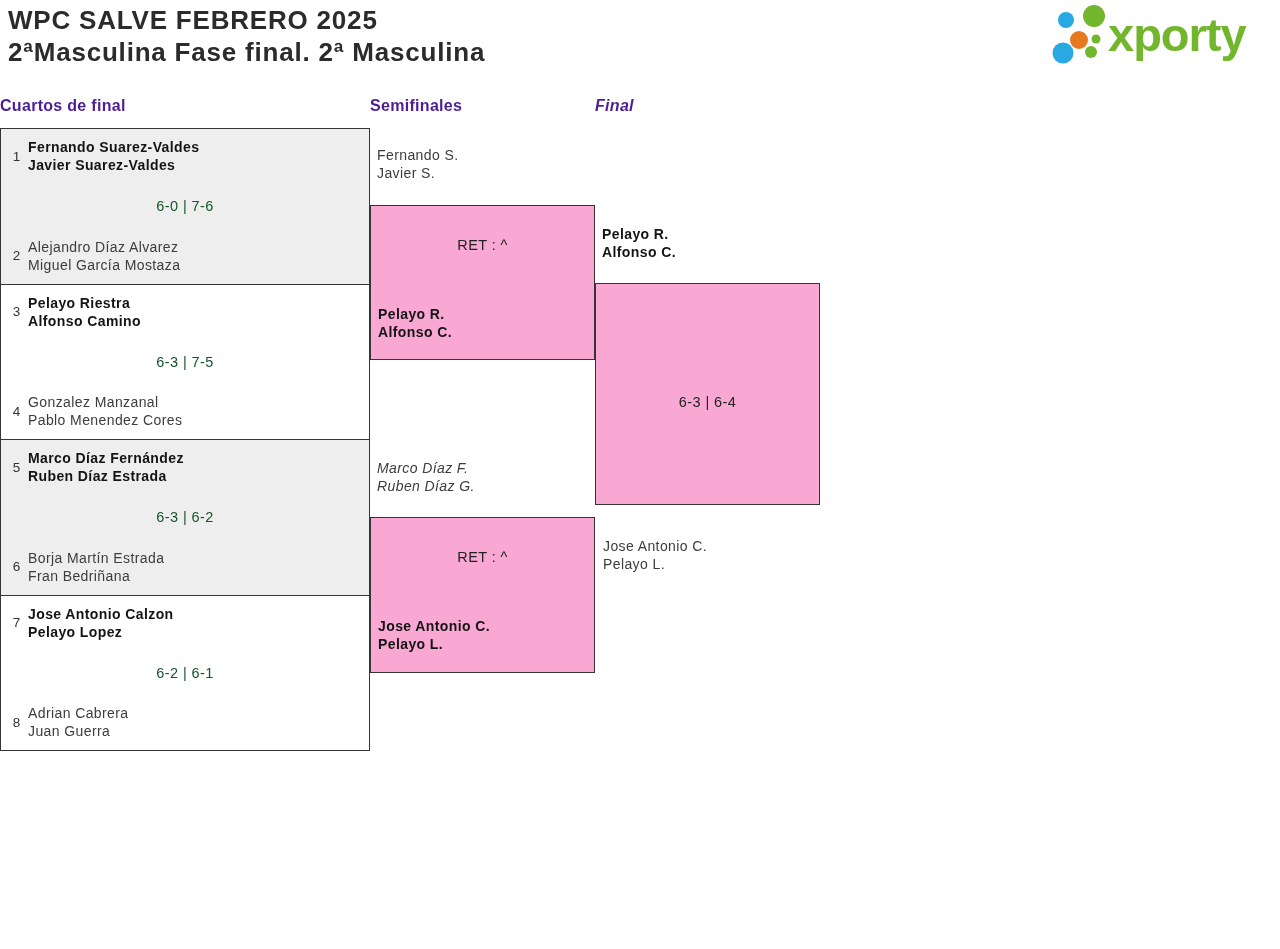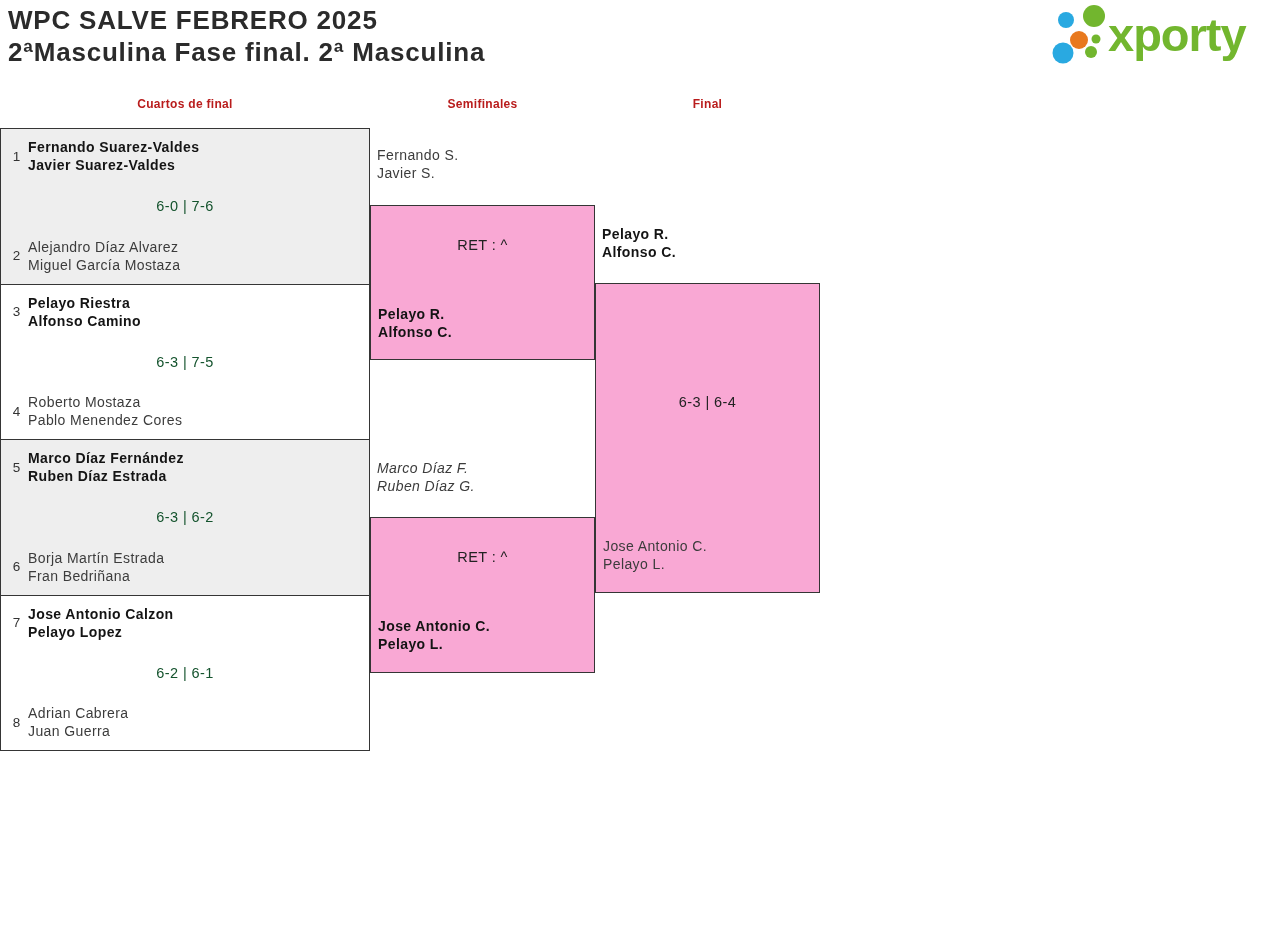--- a/index.html
+++ b/index.html
@@ -16,26 +16,26 @@
   
   .title-block { position: absolute; left: 8px; top: 4px; white-space: nowrap; }
   .title-line {
     font-size: 26px; font-weight: 700; color: #2b2b2b;
     line-height: 32px; letter-spacing: 0.8px;
   }
   .logo { position: absolute; left: 1042px; top: 2px; width: 234px; height: 68px; }
 
   
   .round-header {
-    position: absolute; top: 97px; font-size: 12px; font-weight: 700;
-    color: #b91c1c; text-align: center; letter-spacing: 0.3px;
+    position: absolute; top: 97px; font-size: 16px; font-weight: 700;
+    color: #4c1d95; letter-spacing: 0.3px;
   }
   .hdr-qf { left: 0; width: 370px; }
   .hdr-sf { left: 370px; width: 225px; }
-  .hdr-f  { left: 595px; width: 225px; }
+  .hdr-f  { left: 595px; width: 225px; font-style: italic; }
 
   
   .qf-box {
     position: absolute; left: 0; top: 128px; width: 370px; height: 623px;
     border: 1px solid #353535; display: flex; flex-direction: column;
     background: #ffffff;
   }
   .qf-match {
     flex: 1 1 0; position: relative;
     padding: 9px 8px 10px;
@@ -61,21 +61,21 @@
   
   .slot { position: absolute; }
   .sf-slot-a1 { left: 377px; top: 146px; }
   .sf-slot-a2 { left: 377px; top: 459px; font-style: italic; }
   .f-slot-a   { left: 602px; top: 225px; }
 
   
   .match-box { position: absolute; border: 1px solid #353535; background: #f9a8d4; }
   .sf1-box { left: 370px; top: 205px; width: 225px; height: 155px; }
   .sf2-box { left: 370px; top: 517px; width: 225px; height: 156px; }
-  .f-box   { left: 595px; top: 283px; width: 225px; height: 310px; }
+  .f-box   { left: 595px; top: 283px; width: 225px; height: 222px; }
 
   .box-score {
     position: absolute; left: 0; right: 0; text-align: center;
     font-size: 14.5px; color: #222222; letter-spacing: 0.4px;
   }
   .sf-ret { top: 31px; }
   .f-score { top: 110px; }
 
   .box-winner { position: absolute; left: 7px; top: 99px; }
   .f-teamb    { position: absolute; left: 7px; top: 253px; }
@@ -129,21 +129,21 @@
         <span class="seed">3</span>
         <div class="names winner">
           <div>Pelayo Riestra</div>
           <div>Alfonso Camino</div>
         </div>
       </div>
       <div class="score">6-3 | 7-5</div>
       <div class="team-row">
         <span class="seed">4</span>
         <div class="names">
-          <div>Roberto Mostaza</div>
+          <div>Gonzalez Manzanal</div>
           <div>Pablo Menendez Cores</div>
         </div>
       </div>
     </div>
 
     <div class="qf-match shade">
       <div class="team-row">
         <span class="seed">5</span>
         <div class="names winner">
           <div>Marco Díaz Fernández</div>

